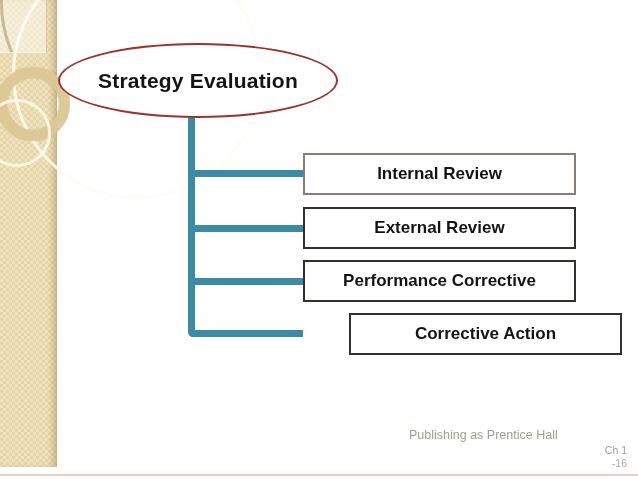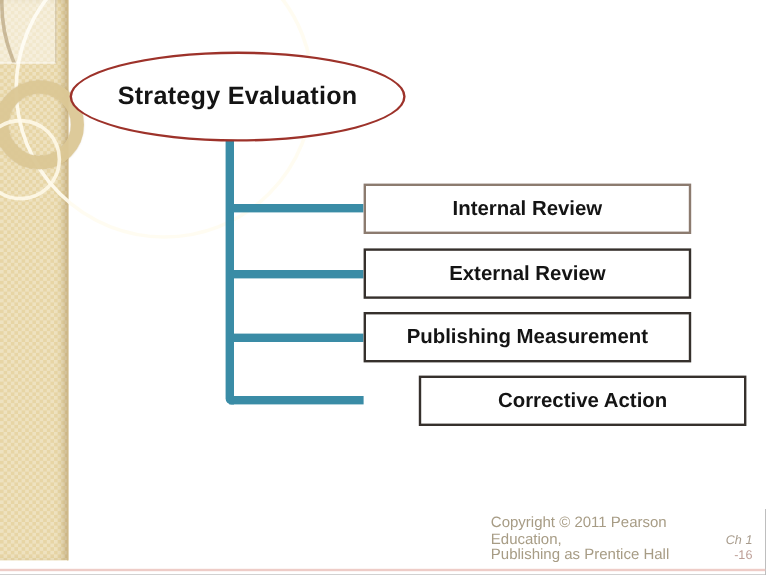--- a/index.html
+++ b/index.html
@@ -74,21 +74,21 @@
   #node-3{top:313px;margin-left:46px;}
   
   #copyright{
     position:absolute;left:409px;top:429px;width:200px;
     font-size:12.5px;line-height:13.6px;color:#a79c85;z-index:1;
   }
   #page-marker{
     position:absolute;right:11px;top:444px;width:40px;text-align:right;
     font-size:10.5px;line-height:13px;z-index:1;
   }
-  #chapter{color:#a89c8d;font-style:italic;}
+  #chapter{color:#a89c8d;}
   #pagenum{color:#bd9e96;}
   #pink-rule{
     position:absolute;left:0;top:474px;width:638px;height:2px;
     background:#eeccc7;z-index:1;
   }
 </style>
 </head>
 <body>
 
 <div id="slide">
@@ -112,28 +112,27 @@
   <div id="branch-2" class="teal branch"></div>
   <div id="branch-3" class="teal branch"></div>
 
   <div id="node-0" class="node border-light">
     <span>Internal Review</span>
   </div>
   <div id="node-1" class="node border-dark">
     <span>External Review</span>
   </div>
   <div id="node-2" class="node border-dark">
-    <span>Publishing Measurement</span>
+    <span>Performance Corrective</span>
   </div>
   <div id="node-3" class="node border-dark">
     <span>Corrective Action</span>
   </div>
 
   <div id="copyright">
-    <div>Copyright © 2011 Pearson Education,</div>
     <div>Publishing as Prentice Hall</div>
   </div>
   <div id="page-marker">
     <div id="chapter">Ch 1</div>
     <div id="pagenum">-16</div>
   </div>
   <div id="pink-rule"></div>
 
 </div>
 

